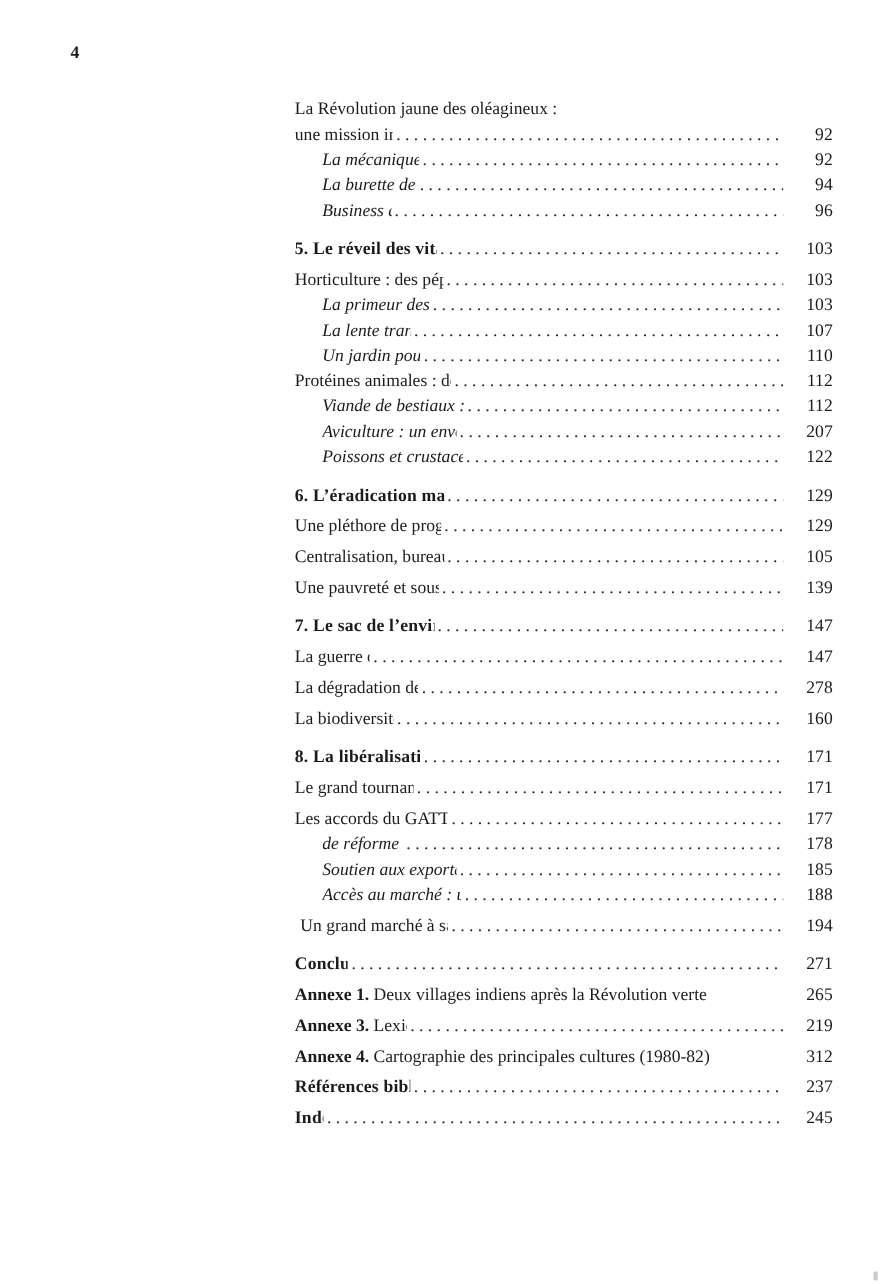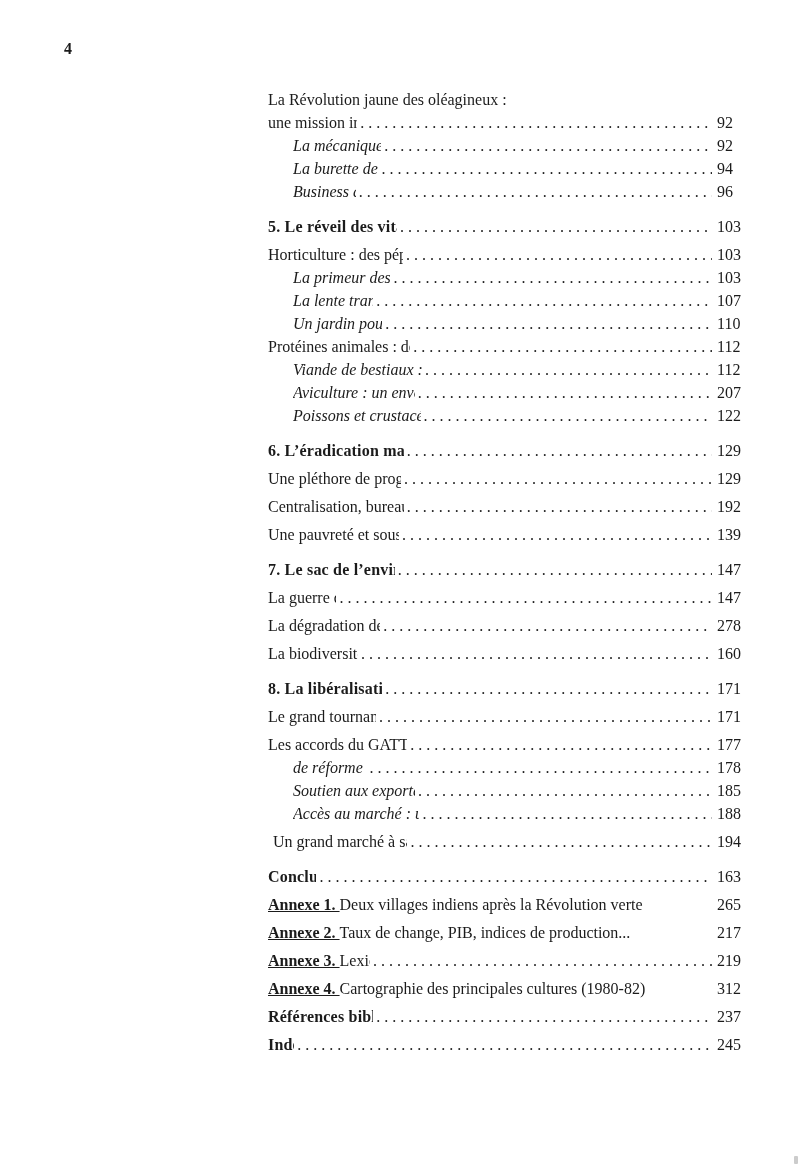--- a/index.html
+++ b/index.html
@@ -33,41 +33,41 @@
     display: flex;
     align-items: baseline;
     line-height: 23px;
     font-size: 16px;
   }
   .row.indent-1 { padding-left: 5px; }
   .row.indent-2 { padding-left: 25px; }
   .row.gap-small { margin-top: 5px; }
   .row.gap-large { margin-top: 12px; }
   .label { white-space: nowrap; flex: 0 1 auto; overflow: hidden; }
-  .prefix { font-weight: 700; text-decoration: underline; }
+  .prefix { font-weight: 700; }
   .row.st-chapter .label { font-weight: 700; letter-spacing: .2px; }
   .row.st-italic .label { font-style: italic; }
   .leader {
     flex: 1 1 auto;
     min-width: 0;
     overflow: hidden;
     white-space: nowrap;
     margin-left: 3px;
     margin-right: 5px;
     font-style: normal;
     font-weight: 400;
     color: #222;
   }
   .leader::after {
     content: ". . . . . . . . . . . . . . . . . . . . . . . . . . . . . . . . . . . . . . . . . . . . . . . . . . . . . . . . . . . . . . . . . . . . . . . . . . . . . . . .";
   }
   .row.no-leader .leader::after { content: ""; }
   .pagecol {
     flex: 0 0 40px;
-    text-align: left;
+    text-align: right;
     font-weight: 400;
     font-style: normal;
   }
   .scan-mark {
     position: absolute;
     right: 2px;
     bottom: 3px;
     width: 4px;
     height: 8px;
     background: rgba(110, 110, 110, 0.35);
@@ -172,21 +172,21 @@
 
   <div class="row st-plain indent-0 gap-small">
     <span class="label"><span class="txt">Une pléthore de programmes anti-pauvreté</span></span>
     <span class="leader"></span>
     <span class="pagecol">129</span>
   </div>
 
   <div class="row st-plain indent-0 gap-small">
     <span class="label"><span class="txt">Centralisation, bureaucratisation, corruption</span></span>
     <span class="leader"></span>
-    <span class="pagecol">192</span>
+    <span class="pagecol">105</span>
   </div>
 
   <div class="row st-plain indent-0 gap-small">
     <span class="label"><span class="txt">Une pauvreté et sous-nutrition chroniques</span></span>
     <span class="leader"></span>
     <span class="pagecol">139</span>
   </div>
 
   <div class="row st-chapter indent-0 gap-large">
     <span class="label"><span class="txt">7. Le sac de l’environnement naturel</span></span>
@@ -251,34 +251,29 @@
 
   <div class="row st-plain indent-1 gap-small">
     <span class="label"><span class="txt">Un grand marché à satisfaire (horizon 2030)</span></span>
     <span class="leader"></span>
     <span class="pagecol">194</span>
   </div>
 
   <div class="row st-chapter indent-0 gap-large">
     <span class="label"><span class="txt">Conclusion</span></span>
     <span class="leader"></span>
-    <span class="pagecol">163</span>
+    <span class="pagecol">271</span>
   </div>
 
   <div class="row st-plain indent-0 gap-small no-leader">
     <span class="label"><b class="prefix">Annexe 1.&nbsp;</b><span class="txt">Deux villages indiens après la Révolution verte</span></span>
     <span class="leader"></span>
     <span class="pagecol">265</span>
   </div>
 
-  <div class="row st-plain indent-0 gap-small no-leader">
-    <span class="label"><b class="prefix">Annexe 2.&nbsp;</b><span class="txt">Taux de change, PIB, indices de production...</span></span>
-    <span class="leader"></span>
-    <span class="pagecol">217</span>
-  </div>
 
   <div class="row st-plain indent-0 gap-small">
     <span class="label"><b class="prefix">Annexe 3.&nbsp;</b><span class="txt">Lexique botanique</span></span>
     <span class="leader"></span>
     <span class="pagecol">219</span>
   </div>
 
   <div class="row st-plain indent-0 gap-small no-leader">
     <span class="label"><b class="prefix">Annexe 4.&nbsp;</b><span class="txt">Cartographie des principales cultures (1980-82)</span></span>
     <span class="leader"></span>

